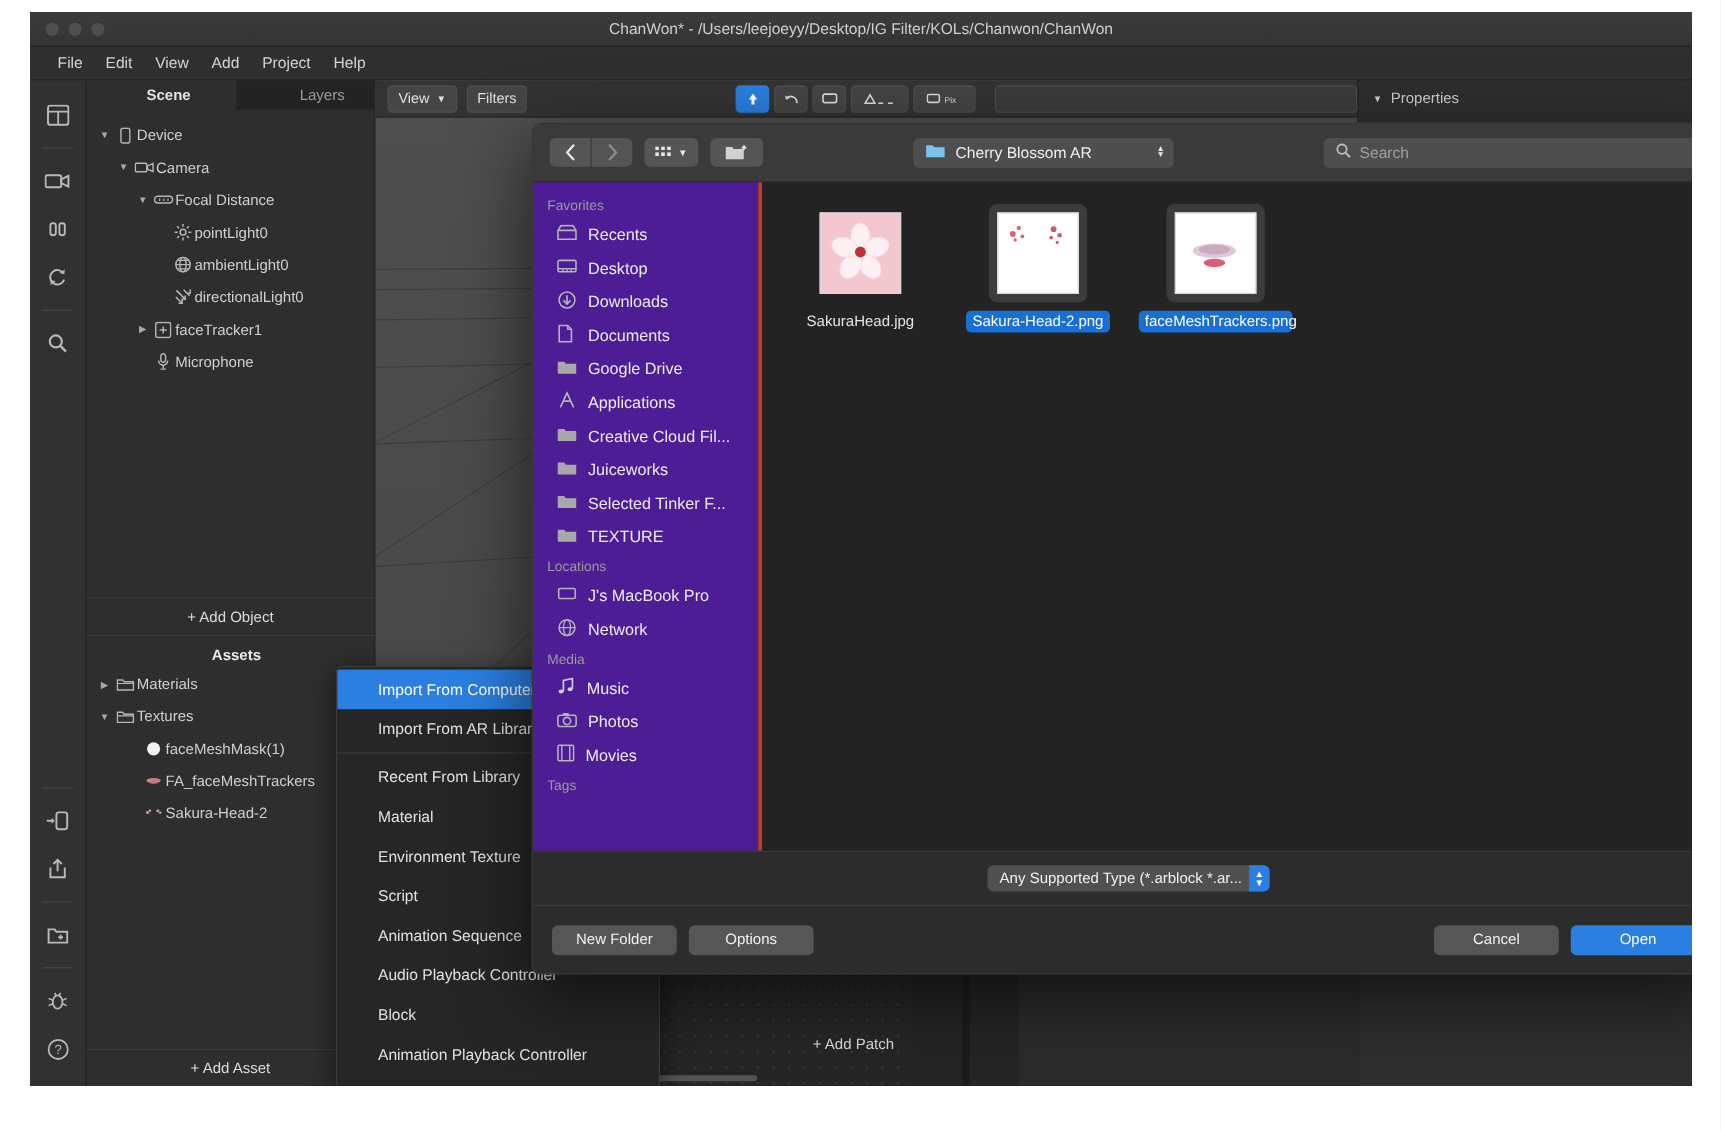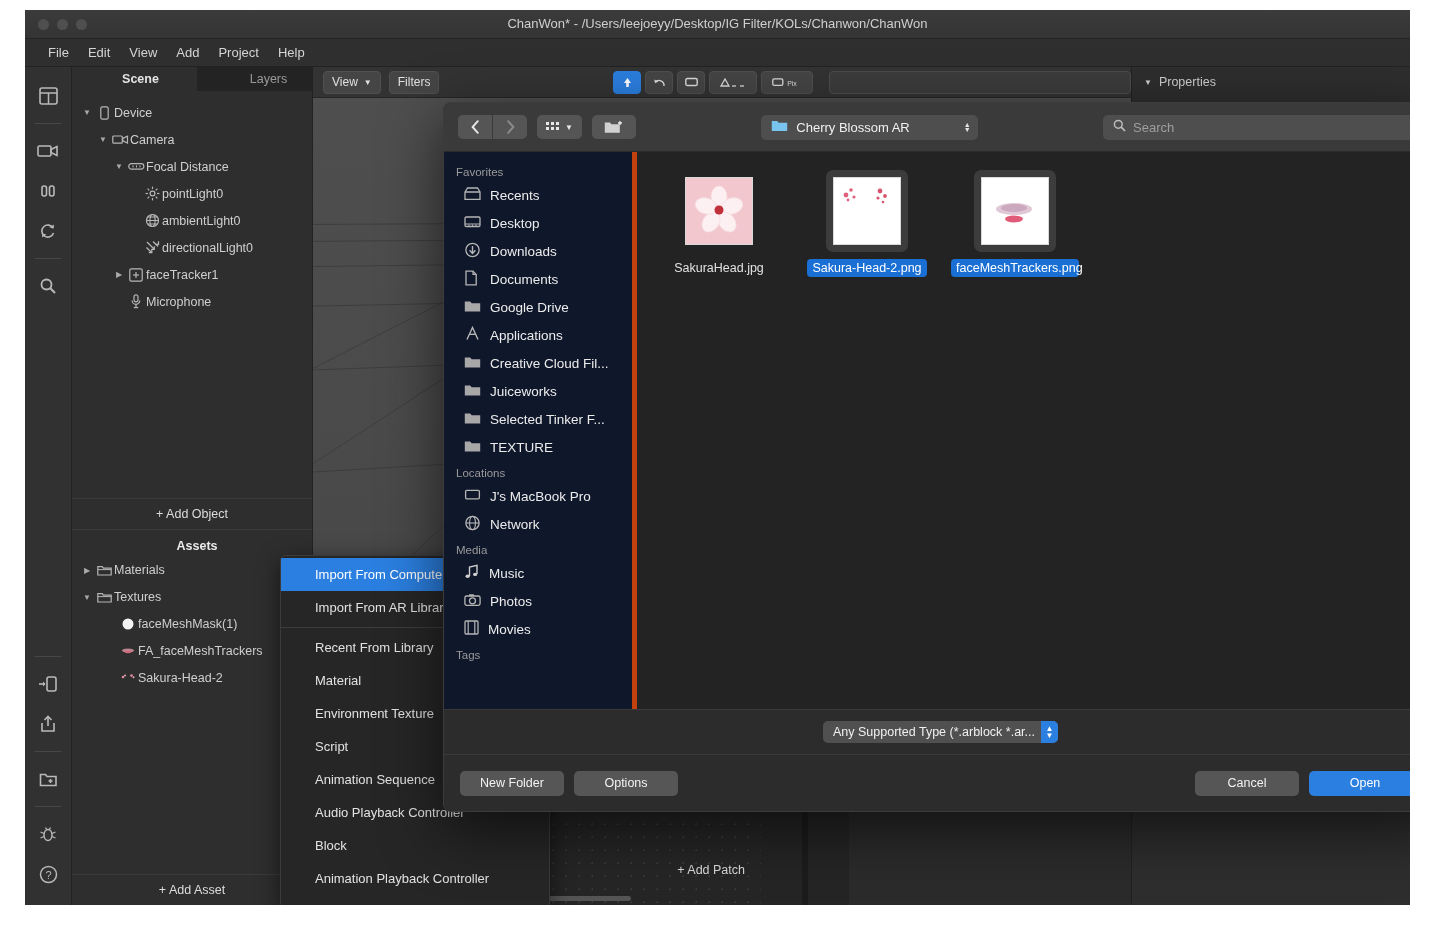--- a/index.html
+++ b/index.html
@@ -185,21 +185,21 @@
     display: flex; align-items: center; gap: 8px; padding: 0 7px 0 10px;
     font-size: 13px; color: #f0f0f0;
   }
   .fd-search {
     height: 25px; width: 300px; background: #4e4e4e; border-radius: 5px;
     display: flex; align-items: center; gap: 7px; padding: 0 10px;
     font-size: 13px; color: #9f9f9f;
   }
   .fd-main { flex: 1; display: flex; min-height: 0; }
   .fd-sidebar {
-    width: 188px; background: #0f172a; border-right: 5px solid #c2410c;
+    width: 188px; background: #4c1d95; border-right: 3px solid #c2410c;
     padding-top: 8px; overflow: hidden;
   }
   .fd-group { font-size: 11.5px; color: #9a9a9a; padding: 6px 0 3px 12px; }
   .fd-sb-item {
     display: flex; align-items: center; gap: 9px; height: 28px;
     padding-left: 20px; font-size: 13.5px; color: #ececec;
   }
   .fd-files { flex: 1; background: #232323; padding: 18px 0 0 22px; }
   .fd-grid { display: flex; gap: 28px; }
   .fd-file { width: 120px; display: flex; flex-direction: column; align-items: center; }

